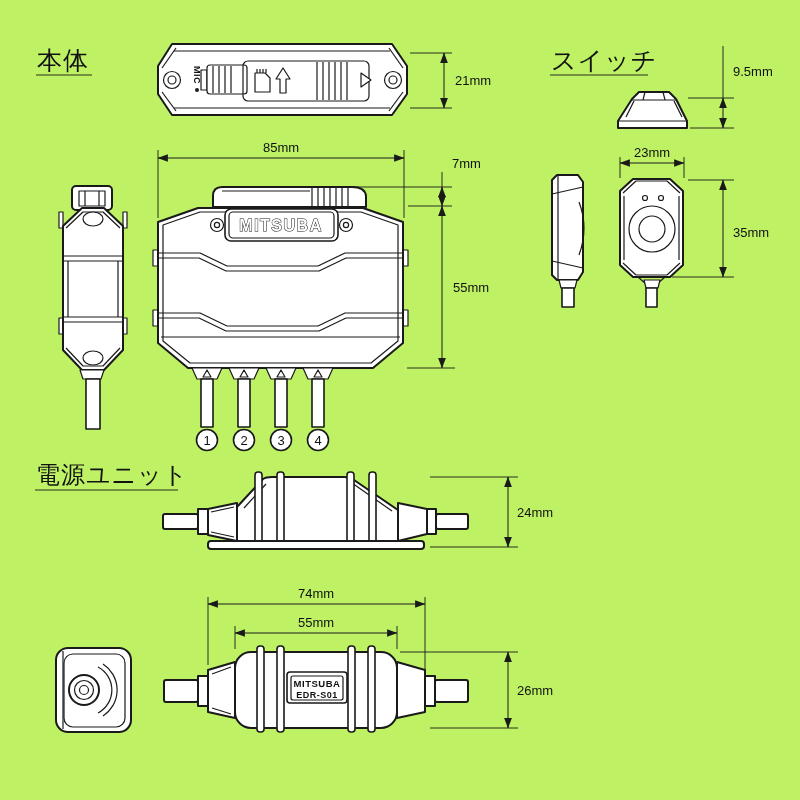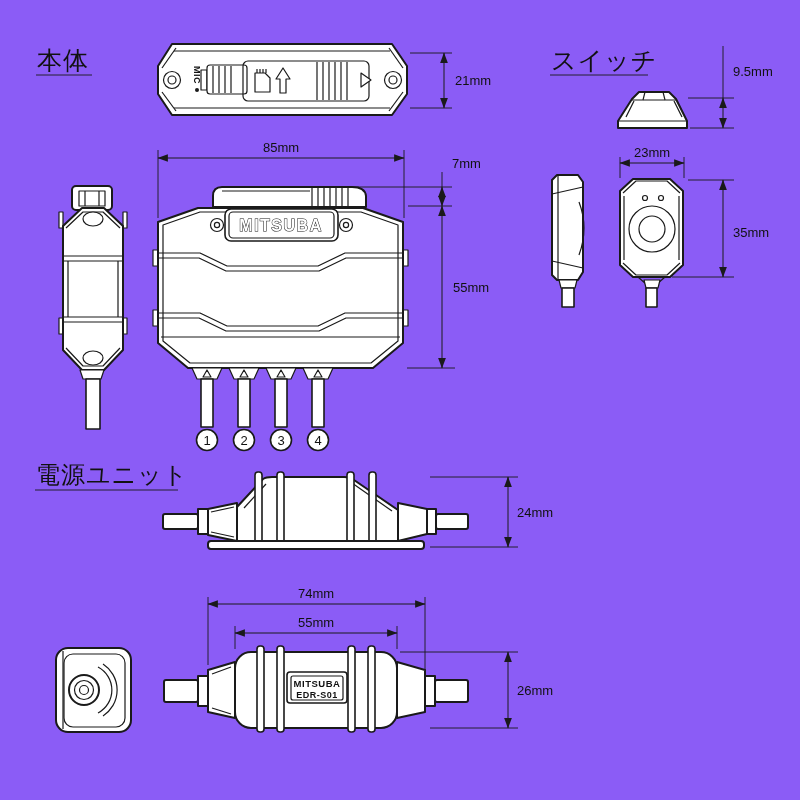--- a/index.html
+++ b/index.html
@@ -1,16 +1,16 @@
 <!DOCTYPE html>
 <html><head>
 <meta charset="utf-8">
 <style>
   html,body{margin:0;padding:0;background:#fff;}
-  .canvas{width:800px;height:800px;background:#8b5cf6;position:relative;overflow:hidden;}
+  .canvas{width:800px;height:800px;background:#bef264;position:relative;overflow:hidden;}
   svg{display:block;}
   .o2 {fill:#fff;stroke:#1a1a1a;stroke-width:2;stroke-linejoin:round;}
   .o16{fill:#fff;stroke:#1a1a1a;stroke-width:1.6;stroke-linejoin:round;}
   .o1 {fill:none;stroke:#1a1a1a;stroke-width:1.2;stroke-linejoin:round;}
   .f1 {fill:#fff;stroke:#1a1a1a;stroke-width:1.2;stroke-linejoin:round;}
   .fd {fill:#1a1a1a;stroke:none;}
   .dim{fill:none;stroke:#1a1a1a;stroke-width:1;}
   .ext{stroke:#1a1a1a;stroke-width:0.9;}
   .dtxt{font:13px "Liberation Sans",sans-serif;fill:#111;}
   .title{font:25px "Liberation Sans",sans-serif;fill:#111;letter-spacing:1px;}

